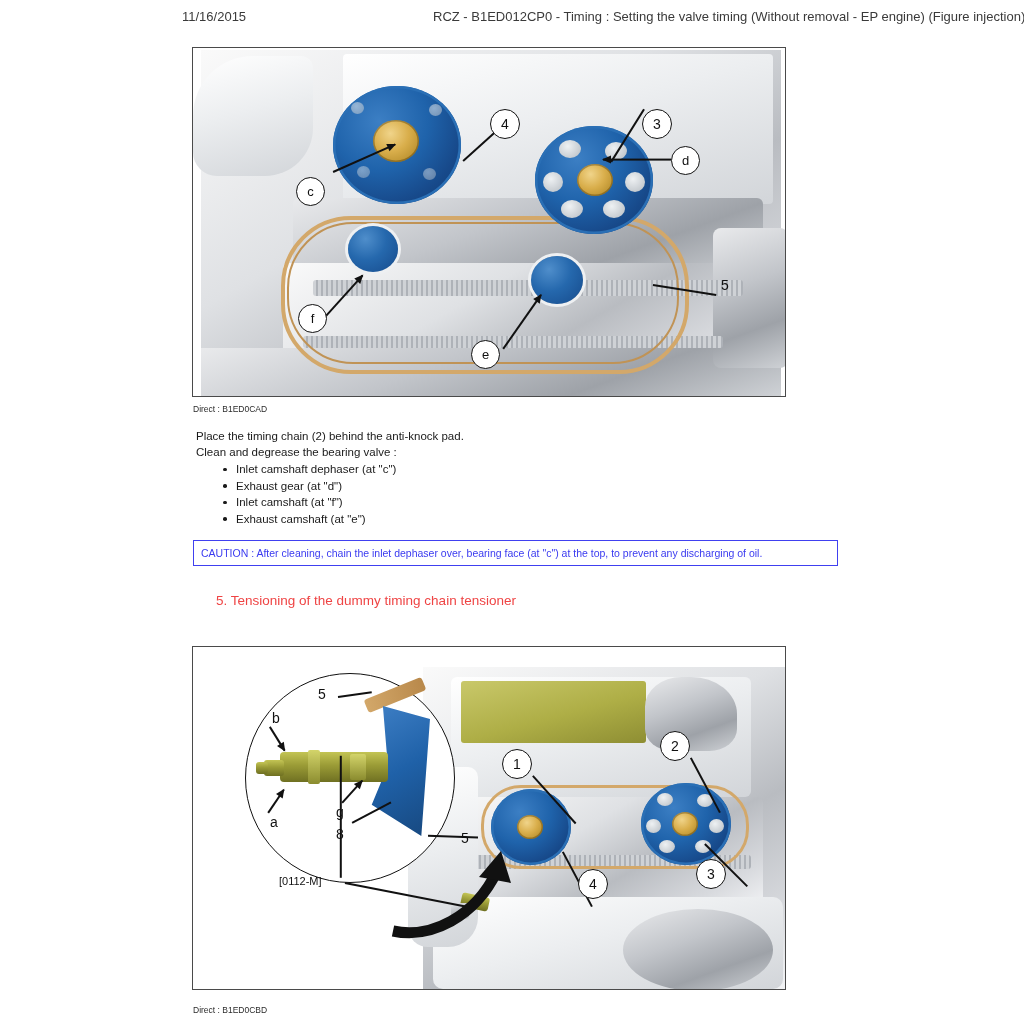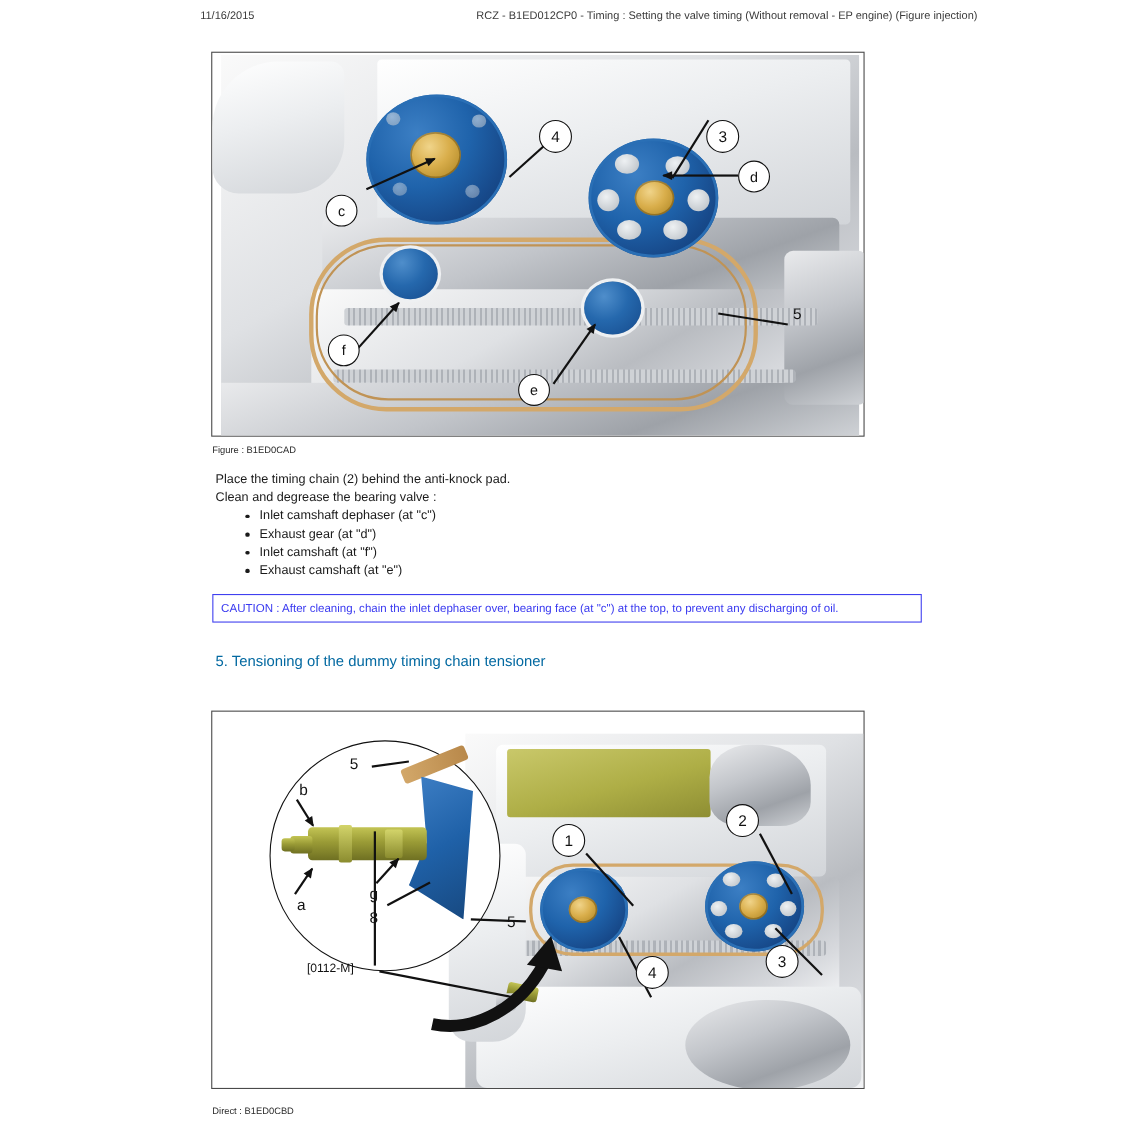--- a/index.html
+++ b/index.html
@@ -14,21 +14,21 @@
     font-family: "Liberation Sans", sans-serif;
     color: #1a1a1a;
     overflow: hidden;
   }
 
   
   .page-header {
     position: absolute;
     top: 9px; left: 0; right: 0;
     height: 14px;
-    font-size: 10px;
+    font-size: 13px;
     color: #3a3a3a;
   }
   .hdr-date { position: absolute; left: 182px; top: 0; white-space: nowrap; }
   .hdr-title { position: absolute; left: 433px; top: 0; white-space: nowrap; }
 
   
   .figure-frame {
     position: absolute;
     border: 1px solid #4a4a4a;
     background: #ffffff;
@@ -88,22 +88,23 @@
     align-items: center;
     padding-left: 7px;
     white-space: nowrap;
     background: #ffffff;
   }
 
   
   .section-heading {
     position: absolute;
     font-size: 13.5px;
-    color: #0369a1;
-    white-space: nowrap;
+    color: #ef4444;
+    white-space: nowrap;
+    margin-left: 20px;
   }
 
   
   .eng-bg { position: absolute; }
   .metal {
     background: linear-gradient(150deg, #fafafa 0%, #dfe1e4 38%, #b9bcc1 62%, #d8dade 85%, #f2f3f5 100%);
   }
   .metal-d {
     background: linear-gradient(160deg, #e9eaec 0%, #c2c5ca 40%, #9ea2a8 70%, #cfd2d6 100%);
   }
@@ -309,21 +310,21 @@
       </div>
     <div class="callout sm" style="left:105px; top:256px; width:27px; height:27px;">
         <span>f</span>
       </div>
     <div class="callout sm" style="left:278px; top:292px; width:27px; height:27px;">
         <span>e</span>
       </div>
     <div class="plain-label" style="left:528px; top:229px;">5</div>
   </div>
 </div>
-<div class="figure-caption" style="left:193px; top:404px;">Figure : B1ED0CAD</div>
+<div class="figure-caption" style="left:193px; top:404px;">Direct : B1ED0CAD</div>
 
 <div class="body-text" style="left:196px; top:428px;">Place the timing chain (2) behind the anti-knock pad.</div>
 <div class="body-text" style="left:196px; top:444px;">Clean and degrease the bearing valve :</div>
 <ul class="bullet-list" style="top:461px;">
   <li>Inlet camshaft dephaser  (at "c")</li>
   <li>Exhaust gear (at "d")</li>
   <li>Inlet camshaft  (at "f")</li>
   <li>Exhaust camshaft (at "e")</li>
 </ul>
 

